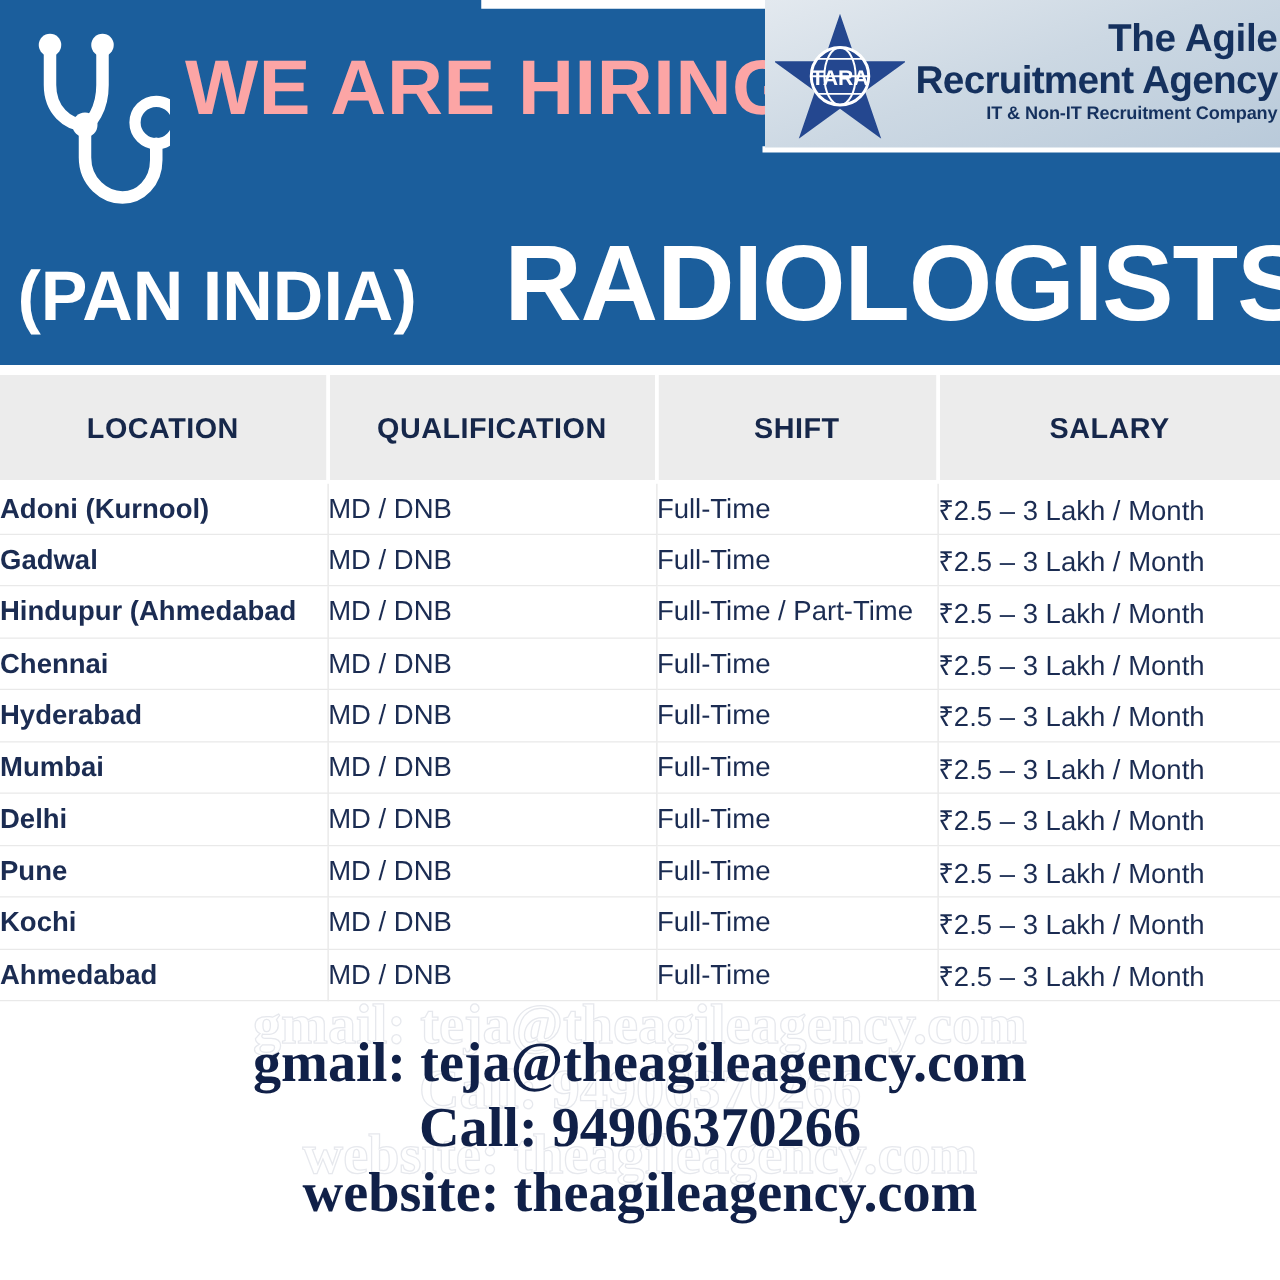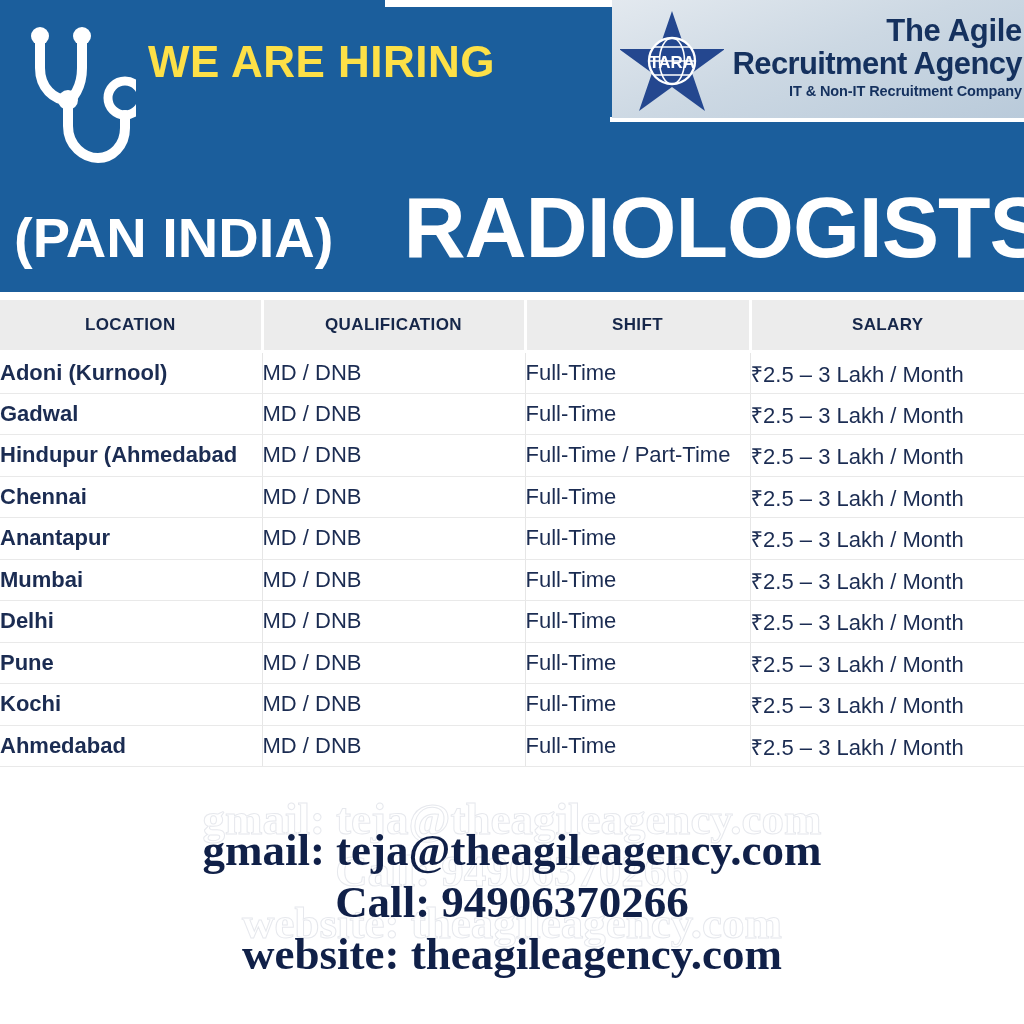--- a/index.html
+++ b/index.html
@@ -62,24 +62,24 @@
     width: 112px;
     height: 150px;
     z-index: 3;
   }
 
   .hiring-line {
     position: absolute;
     left: 148px;
     top: 40px;
     z-index: 3;
-    color: #fde047;
-    font-family: "Liberation Sans", sans-serif;
-    font-weight: bold;
-    font-size: 44px;
+    color: #fca5a5;
+    font-family: "Liberation Sans", sans-serif;
+    font-weight: bold;
+    font-size: 62px;
     letter-spacing: 0.5px;
     line-height: 1;
     white-space: nowrap;
   }
 
   .role-row {
     position: absolute;
     left: 14px;
     top: 184px;
     z-index: 3;
@@ -169,27 +169,27 @@
   .table col.c-loc  { width: 262px; }
   .table col.c-qual { width: 263px; }
   .table col.c-shift{ width: 225px; }
   .table col.c-sal  { width: 274px; }
 
   .table th {
     background: #ececec;
     color: #16274a;
     font-family: "Liberation Sans", sans-serif;
     font-weight: bold;
-    font-size: 17px;
+    font-size: 23px;
     letter-spacing: 0.4px;
     height: 50px;
     text-align: center;
     border-right: 3px solid #ffffff;
     border-bottom: 3px solid #ffffff;
-    padding: 0;
+    padding: 17px;
   }
   .table th:last-child { border-right: none; }
 
   .table td {
     height: 41.5px;
     color: #1b2c52;
     font-family: "Liberation Sans", sans-serif;
     font-size: 22px;
     border-right: 1px solid #e6e6e6;
     border-bottom: 1px solid #e9e9e9;
@@ -325,21 +325,21 @@
         <td>Full-Time / Part-Time</td>
         <td>₹2.5 – 3 Lakh / Month</td>
       </tr>
       <tr>
         <td class="loc">Chennai</td>
         <td>MD / DNB</td>
         <td>Full-Time</td>
         <td>₹2.5 – 3 Lakh / Month</td>
       </tr>
       <tr>
-        <td class="loc">Anantapur</td>
+        <td class="loc">Hyderabad</td>
         <td>MD / DNB</td>
         <td>Full-Time</td>
         <td>₹2.5 – 3 Lakh / Month</td>
       </tr>
       <tr>
         <td class="loc">Mumbai</td>
         <td>MD / DNB</td>
         <td>Full-Time</td>
         <td>₹2.5 – 3 Lakh / Month</td>
       </tr>

